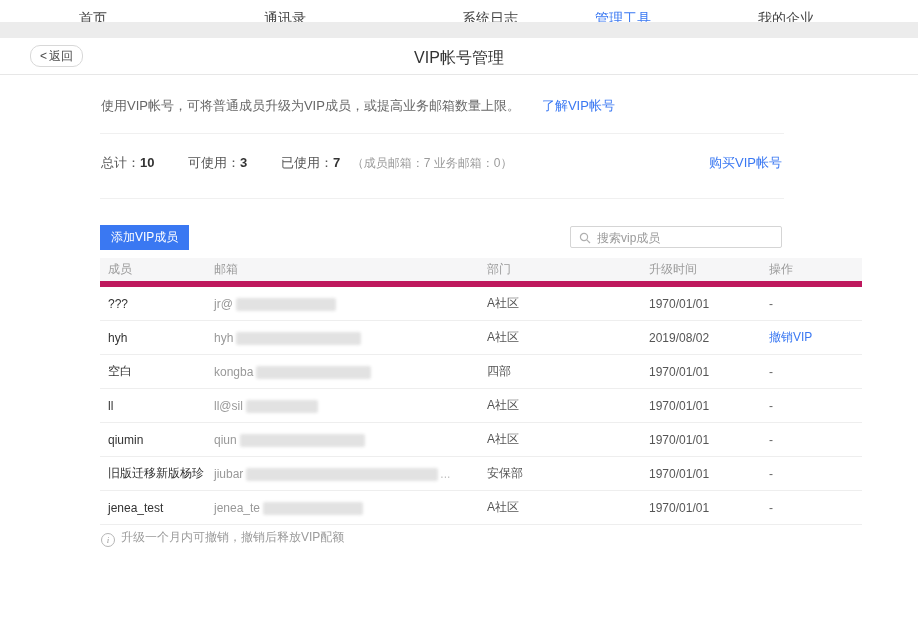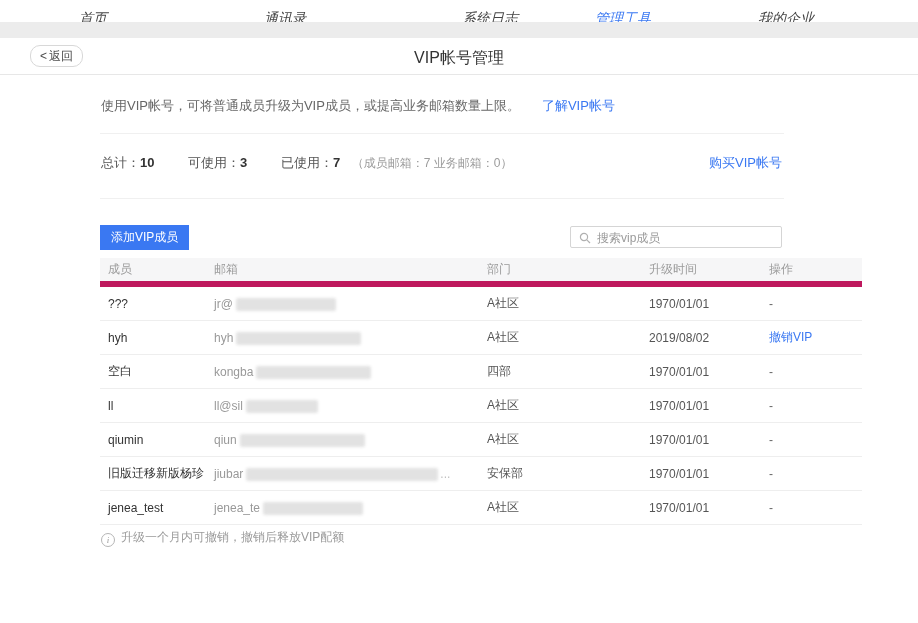--- a/index.html
+++ b/index.html
@@ -4,21 +4,21 @@
 <style>
   html,body{margin:0;padding:0;}
   body{
     width:918px;height:623px;position:relative;overflow:hidden;background:#fff;
     font-family:"Liberation Sans","DejaVu Sans",sans-serif;
     -webkit-font-smoothing:antialiased;
   }
   
   .top-nav{position:absolute;top:0;left:0;width:918px;height:22px;background:#fff;}
   .nav-item{position:absolute;top:10px;transform:translateX(-50%);font-size:14px;color:#454545;
-    line-height:16px;white-space:nowrap;cursor:pointer;font-style:italic;}
+    line-height:16px;white-space:nowrap;cursor:pointer;}
   .nav-item.active{color:#3a78f2;}
   .nav-item.active::after{content:"";position:absolute;left:-4px;right:-4px;top:19px;height:3px;background:#3a78f2;}
   .gray-strip{position:absolute;top:22px;left:0;width:918px;height:16px;background:#ececec;}
   
   .page-header{position:absolute;top:38px;left:0;width:918px;height:36px;background:#fff;border-bottom:1px solid #e7e7e7;}
   .back-btn{position:absolute;left:30px;top:7px;height:20px;line-height:20px;padding:0 9px;background:#fff;
     border:1px solid #d8d8d8;border-radius:10px;font-size:12px;color:#4a4a4a;cursor:pointer;white-space:nowrap;}
   .back-btn .chev{margin-right:2px;font-size:12px;}
   .page-title{position:absolute;left:0;right:0;top:10px;text-align:center;font-size:16px;color:#333;}
   

